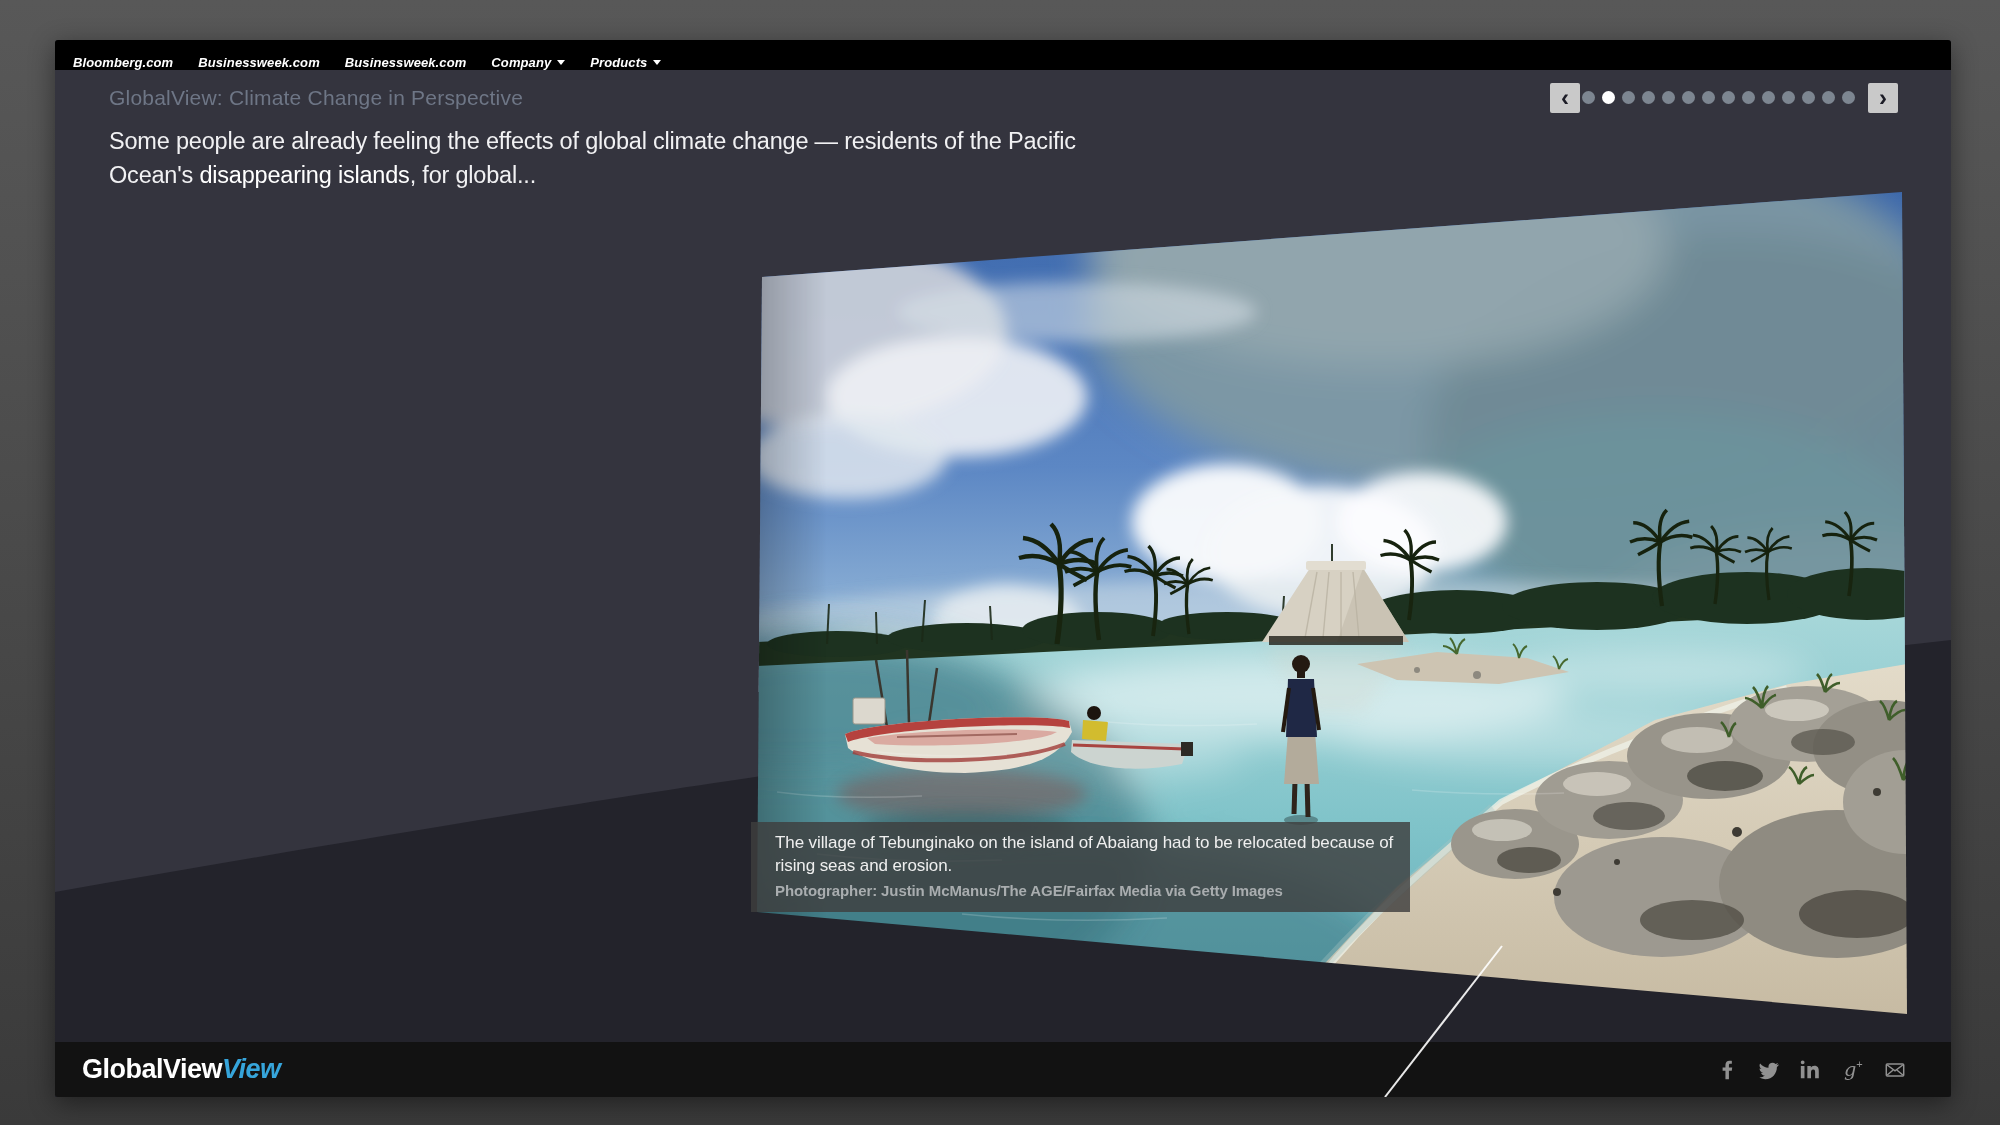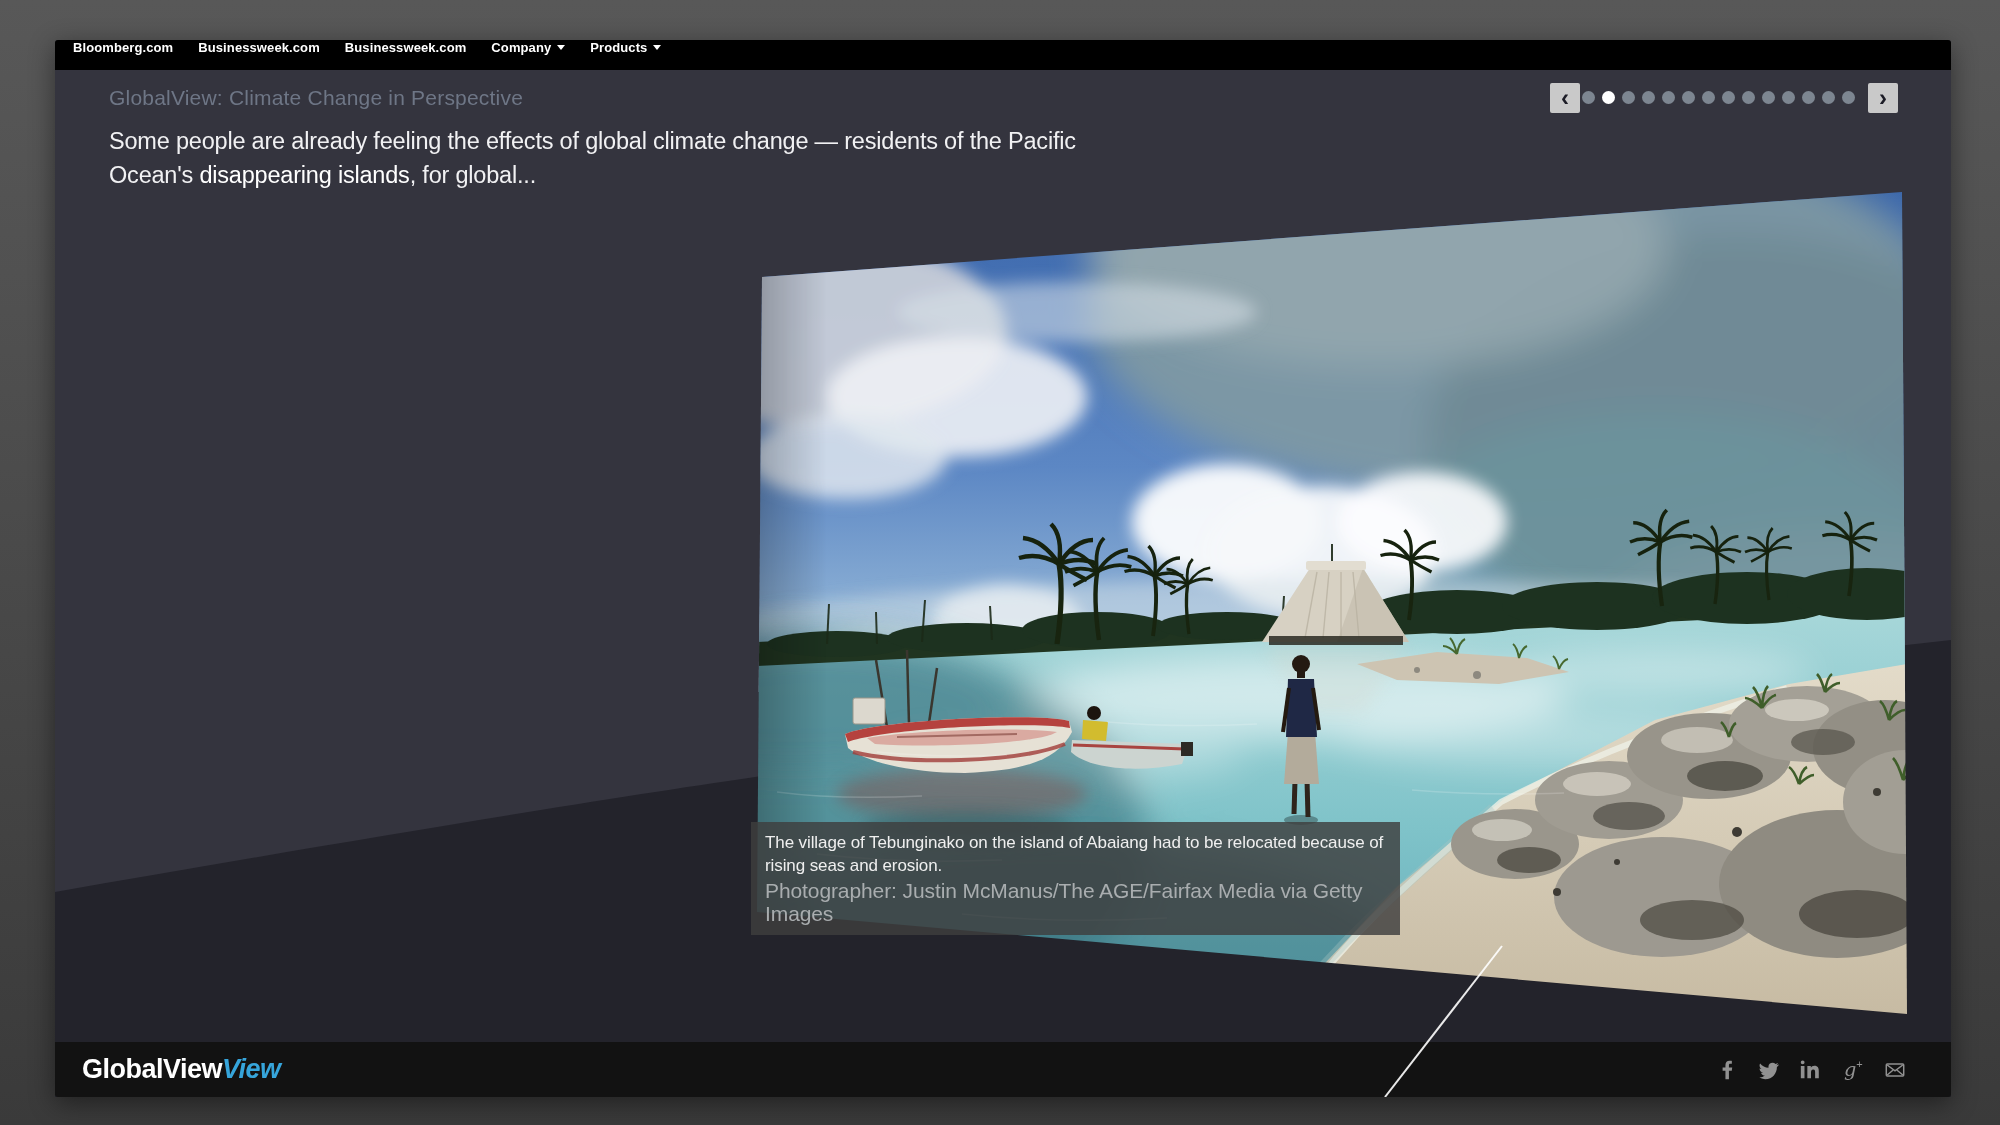--- a/index.html
+++ b/index.html
@@ -9,22 +9,22 @@
     font-family:"Liberation Sans", sans-serif;
   }
   .panel{
     position:absolute;left:55px;top:40px;width:1896px;height:1057px;
     background:#34343e;border-radius:3px;
     box-shadow:0 6px 26px rgba(0,0,0,.45);
   }
   
   .topnav{
     position:absolute;left:0;top:0;width:100%;height:30px;background:#000;
-    border-radius:3px 3px 0 0;display:flex;align-items:flex-start;
-    padding-left:18px;box-sizing:border-box;z-index:5;
+    border-radius:3px 3px 0 0;display:flex;align-items:flex-end;
+    padding-left:18px;box-sizing:border-box;z-index:5;font-style:italic;
   }
   .nav-item{
     color:#fff;font-size:13px;font-weight:bold;margin-right:25px;
     display:flex;align-items:center;cursor:pointer;letter-spacing:.1px;
   }
   .caret{
     width:0;height:0;border-left:4px solid transparent;border-right:4px solid transparent;
     border-top:5px solid #fff;margin-left:6px;display:inline-block;
   }
   .page-title{
@@ -51,24 +51,24 @@
   .dot.active{background:#ffffff;}
   
   .wedge{position:absolute;left:0;top:0;width:1896px;height:1057px;z-index:1;pointer-events:none;}
   
   .photo{
     position:absolute;left:702px;top:152px;width:1150px;height:822px;z-index:2;cursor:pointer;
   }
   .photo svg{display:block;}
   .caption-box{
     position:absolute;left:696px;top:782px;width:621px;z-index:3;
-    background:rgba(62,62,62,.82);padding:9px 14px 10px 14px;
+    background:rgba(62,62,62,.82);padding:9px 14px 10px 24px;
   }
   .caption-box .cap{color:#efefef;font-size:17px;line-height:23px;margin:0;letter-spacing:-.1px;}
-  .caption-box .credit{color:#a9adaf;font-size:21px;line-height:23px;margin:2px 0 0 0;letter-spacing:-.1px;}
+  .caption-box .credit{color:#a9adaf;font-size:15px;line-height:23px;margin:2px 0 0 0;letter-spacing:-.1px;font-weight:bold;}
   .diag-line{position:absolute;left:0;top:0;width:1896px;height:1057px;z-index:6;pointer-events:none;}
   
   .footer{
     position:absolute;left:0;top:1002px;width:100%;height:55px;background:#121212;
     border-radius:0 0 3px 3px;display:flex;align-items:center;z-index:4;
     box-sizing:border-box;padding:0 45px 0 27px;
   }
   .brand{font-size:27px;font-weight:bold;letter-spacing:-.5px;cursor:pointer;}
   .brand .b1{color:#ffffff;}
   .brand .b2{color:#36a5db;font-style:italic;}

